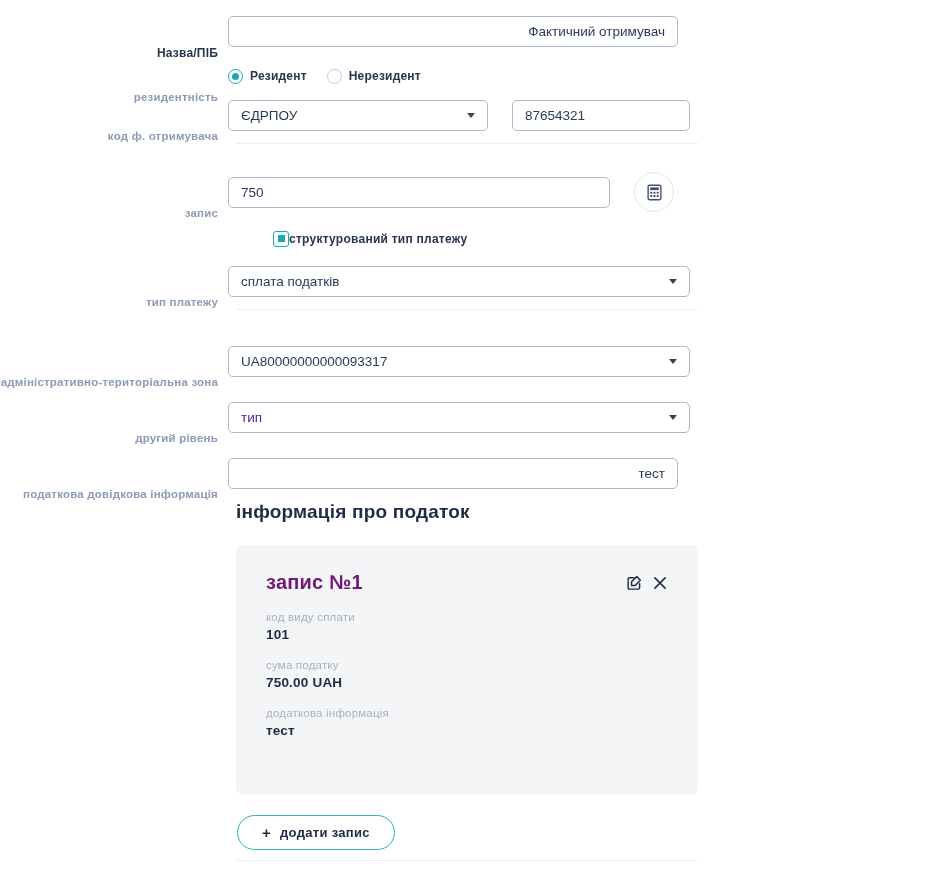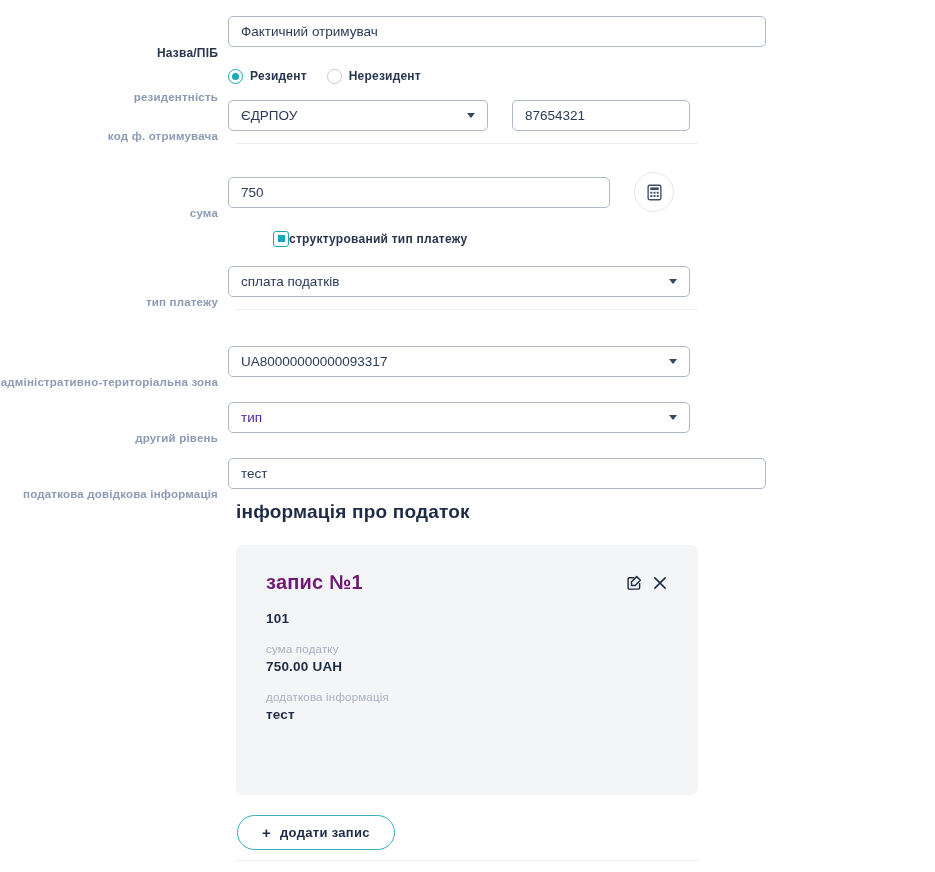--- a/index.html
+++ b/index.html
@@ -65,21 +65,21 @@
     border: 1px solid #aeb8c8;
     border-radius: 5px;
     background: #fff;
     color: #2b3b57;
     font-size: 13.5px;
     font-family: "Liberation Sans", "DejaVu Sans", sans-serif;
     padding: 0 12px;
     outline: none;
   }
   .txt::placeholder { color: #aab4c4; }
-  .txt.w-wide { width: 538px; }
+  .txt.w-wide { width: 450px; text-align: right; }
   .txt.w-amount { width: 382px; }
   .txt.w-code { width: 178px; }
 
   .sel {
     box-sizing: border-box;
     height: 31px;
     border: 1px solid #aeb8c8;
     border-radius: 5px;
     background: #fff;
     color: #2b3b57;
@@ -257,21 +257,21 @@
         <span class="val">ЄДРПОУ</span>
         <span class="caret"></span>
       </div>
       <input class="txt w-code" type="text" value="87654321" style="">
     </div>
   </div>
 
   <div class="divider" style="top:143px;"></div>
 
   <div class="row" style="top:164px;">
-    <div class="label-col">сума</div>
+    <div class="label-col">запис</div>
     <div class="field-col">
       <input class="txt w-amount" type="text" value="750" style="">
       <div class="calc-btn">
         <svg width="17" height="17" viewBox="0 0 20 20">
           <rect x="2.5" y="1.5" width="15" height="17" rx="1.6" fill="none" stroke="#3d4e68" stroke-width="1.6"></rect>
           <rect x="5" y="4" width="10" height="3.2" fill="#3d4e68"></rect>
           <rect x="5" y="9.2" width="2.4" height="2.2" fill="#3d4e68"></rect>
           <rect x="8.8" y="9.2" width="2.4" height="2.2" fill="#3d4e68"></rect>
           <rect x="12.6" y="9.2" width="2.4" height="2.2" fill="#3d4e68"></rect>
           <rect x="5" y="13" width="2.4" height="2.2" fill="#3d4e68"></rect>
@@ -345,20 +345,21 @@
         </span>
         <span class="icon-btn">
           <svg width="16" height="16" viewBox="0 0 20 20">
             <path d="M3.6 3.6 16.4 16.4M16.4 3.6 3.6 16.4" stroke="#1d2b45" stroke-width="1.9" stroke-linecap="round"></path>
           </svg>
         </span>
       </div>
     </div>
 
     <div class="kv">
+      <div class="k">код виду сплати</div>
       <div class="v">101</div>
     </div>
     <div class="kv">
       <div class="k">сума податку</div>
       <div class="v">750.00 UAH</div>
     </div>
     <div class="kv">
       <div class="k">додаткова інформація</div>
       <div class="v">тест</div>
     </div>

